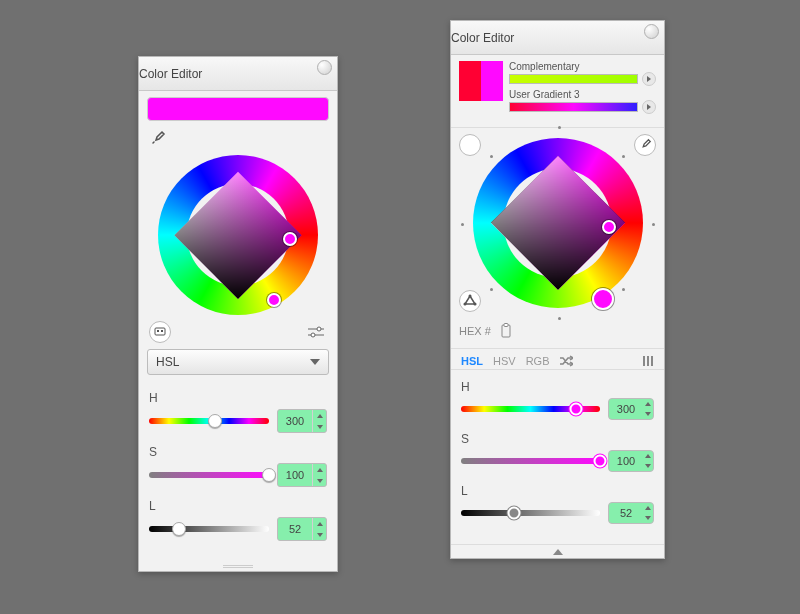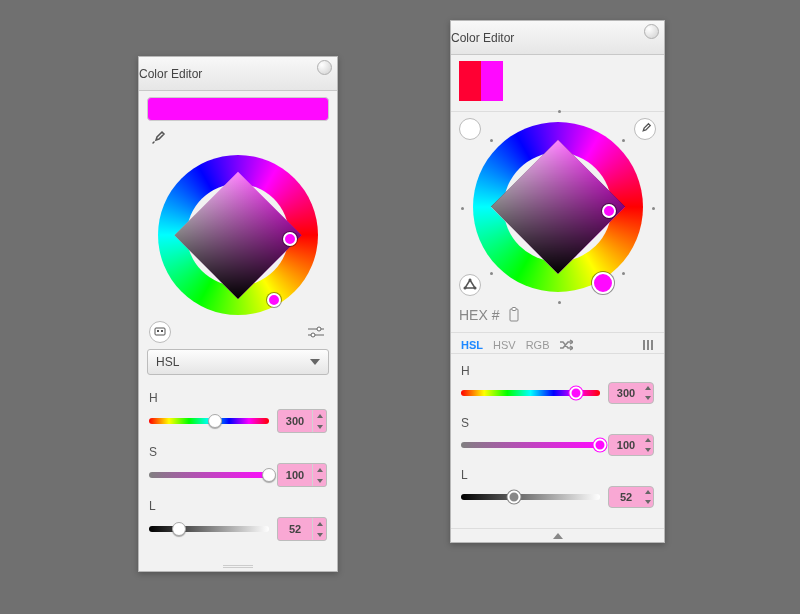--- a/index.html
+++ b/index.html
@@ -39,21 +39,21 @@
   .srow { margin:6px 0 12px; }
   .srow .lab { margin-bottom:4px; }
   .sline { display:flex; align-items:center; gap:8px; }
   .track { position:relative; flex:1; height:6px; border-radius:3px; }
   .track-h { background: linear-gradient(to right, #ff0000, #ffff00, #00ff00, #00ffff, #0000ff, #ff00ff, #ff0000); }
   .track-s { background: linear-gradient(to right, #808080, #ff09ff); }
   .track-l { background: linear-gradient(to right, #000, #fff); }
   .knob { position:absolute; top:50%; transform:translate(-50%,-50%); width:14px; height:14px; border-radius:50%; background:#fff; border:1px solid #aaa; box-shadow:0 1px 1px rgba(0,0,0,.3); }
   .panel-r .knob { width:13px; height:13px; background:#ff09ff; border:2px solid #fff; box-shadow:0 0 0 1px #ff09ff; }
   .panel-r .srow:nth-child(3) .knob { background:#888; border:2px solid #fff; box-shadow:0 0 0 1px #888; }
-  .spin { width:50px; height:24px; display:flex; border:1px solid #bcbcbc; background:#f9a8d4; border-radius:3px;font-weight:bold; }
+  .spin { width:50px; height:24px; display:flex; border:1px solid #bcbcbc; background:#86efac; border-radius:3px; }
   .spin .val { flex:1; display:flex; align-items:center; justify-content:center; font-size:11px; color:#444; }
   .spin .arrs { width:14px; display:flex; flex-direction:column; border-left:1px solid #d2d2d2; }
   .spin .arrs div { flex:1; display:flex; align-items:center; justify-content:center; }
   .ar-u,.ar-d{ width:0;height:0;border-left:3px solid transparent;border-right:3px solid transparent; }
   .ar-u{ border-bottom:4px solid #666;} .ar-d{ border-top:4px solid #666;}
   .panel-r .spin { width:46px; height:22px; border-radius:4px; }
   .panel-r .spin .arrs { border:none; width:10px; }
   .grab { height:10px; display:flex; align-items:center; justify-content:center; }
   .grab span{ width:30px; height:3px; border-top:1px solid #ccc; border-bottom:1px solid #ccc; }
   
@@ -62,21 +62,21 @@
   .bigsw div{ flex:1; } .bigsw .a{background:#ff0033;} .bigsw .b{background:#ff09ff;}
   .gradlist { flex:1; font-size:10px; color:#555; }
   .gradrow { display:flex; align-items:center; gap:4px; margin-bottom:3px; }
   .gradbar { flex:1; height:10px; border:1px solid #bbb; }
   .gradbar.comp { background:linear-gradient(to right,#c8ff00,#a0ff00);} 
   .gradbar.user { background:linear-gradient(to right,#ff0033,#ff09ff,#3020ff);} 
   .chev { width:14px; height:14px; border-radius:50%; background:#e8e8e8; border:1px solid #ccc; display:flex; align-items:center; justify-content:center; }
   .chev::after{content:"";width:0;height:0;border-top:3px solid transparent;border-bottom:3px solid transparent;border-left:4px solid #666;}
   
   .hexrow { margin:6px 8px; display:flex; align-items:center; gap:4px; }
-  .hexrow .lab{ font-size:14px; color:#888; }
+  .hexrow .lab{ font-size:11px; color:#888; }
   .hexbox { flex:1; border:1px solid #ccc; border-radius:4px; height:24px; display:flex; align-items:center; justify-content:center; font-size:11px; color:#555; background:#fff; }
   
   .modetabs { display:flex; gap:10px; padding:6px 10px 2px; font-size:11px; color:#999; border-top:1px solid #ddd; align-items:center; }
   .modetabs .act{ color:#1e88ff; font-weight:600; }
   .shuffle,.bars{ color:#888; }
   .footer { height:14px; border-top:1px solid #ddd; display:flex; align-items:center; justify-content:center; }
   .checker { background:
     linear-gradient(45deg,#ccc 25%,transparent 25%),
     linear-gradient(-45deg,#ccc 25%,transparent 25%),
     linear-gradient(45deg,transparent 75%,#ccc 75%),
@@ -200,20 +200,32 @@
   <div class="titlebar">
     <span>Color Editor</span>
     <span class="closecirc"></span>
   </div>
   <div class="pad">
     <div class="topcolors">
       <div class="bigsw">
           <div class="a"></div>
           <div class="b"></div>
         </div>
+      <div class="gradlist">
+        <div>Complementary</div>
+        <div class="gradrow">
+          <div class="gradbar comp"></div>
+          <div class="chev"></div>
+        </div>
+        <div>User Gradient 3</div>
+        <div class="gradrow">
+          <div class="gradbar user"></div>
+          <div class="chev"></div>
+        </div>
+      </div>
     </div>
   </div>
   <div class="sep"></div>
   <div class="pad" style="position:relative;">
     <div class="iconbtn circ checker" style="position:absolute; left:8px; top:2px;"></div>
     <div class="iconbtn circ" style="position:absolute; right:8px; top:2px;">
       <svg width="14" height="14" viewBox="0 0 16 16">
           <path d="M13 3l-1-1-5 5-1 3 3-1 5-5z" stroke="#555" stroke-width="1.5" fill="none" stroke-linecap="round"></path>
         </svg>
     </div>

